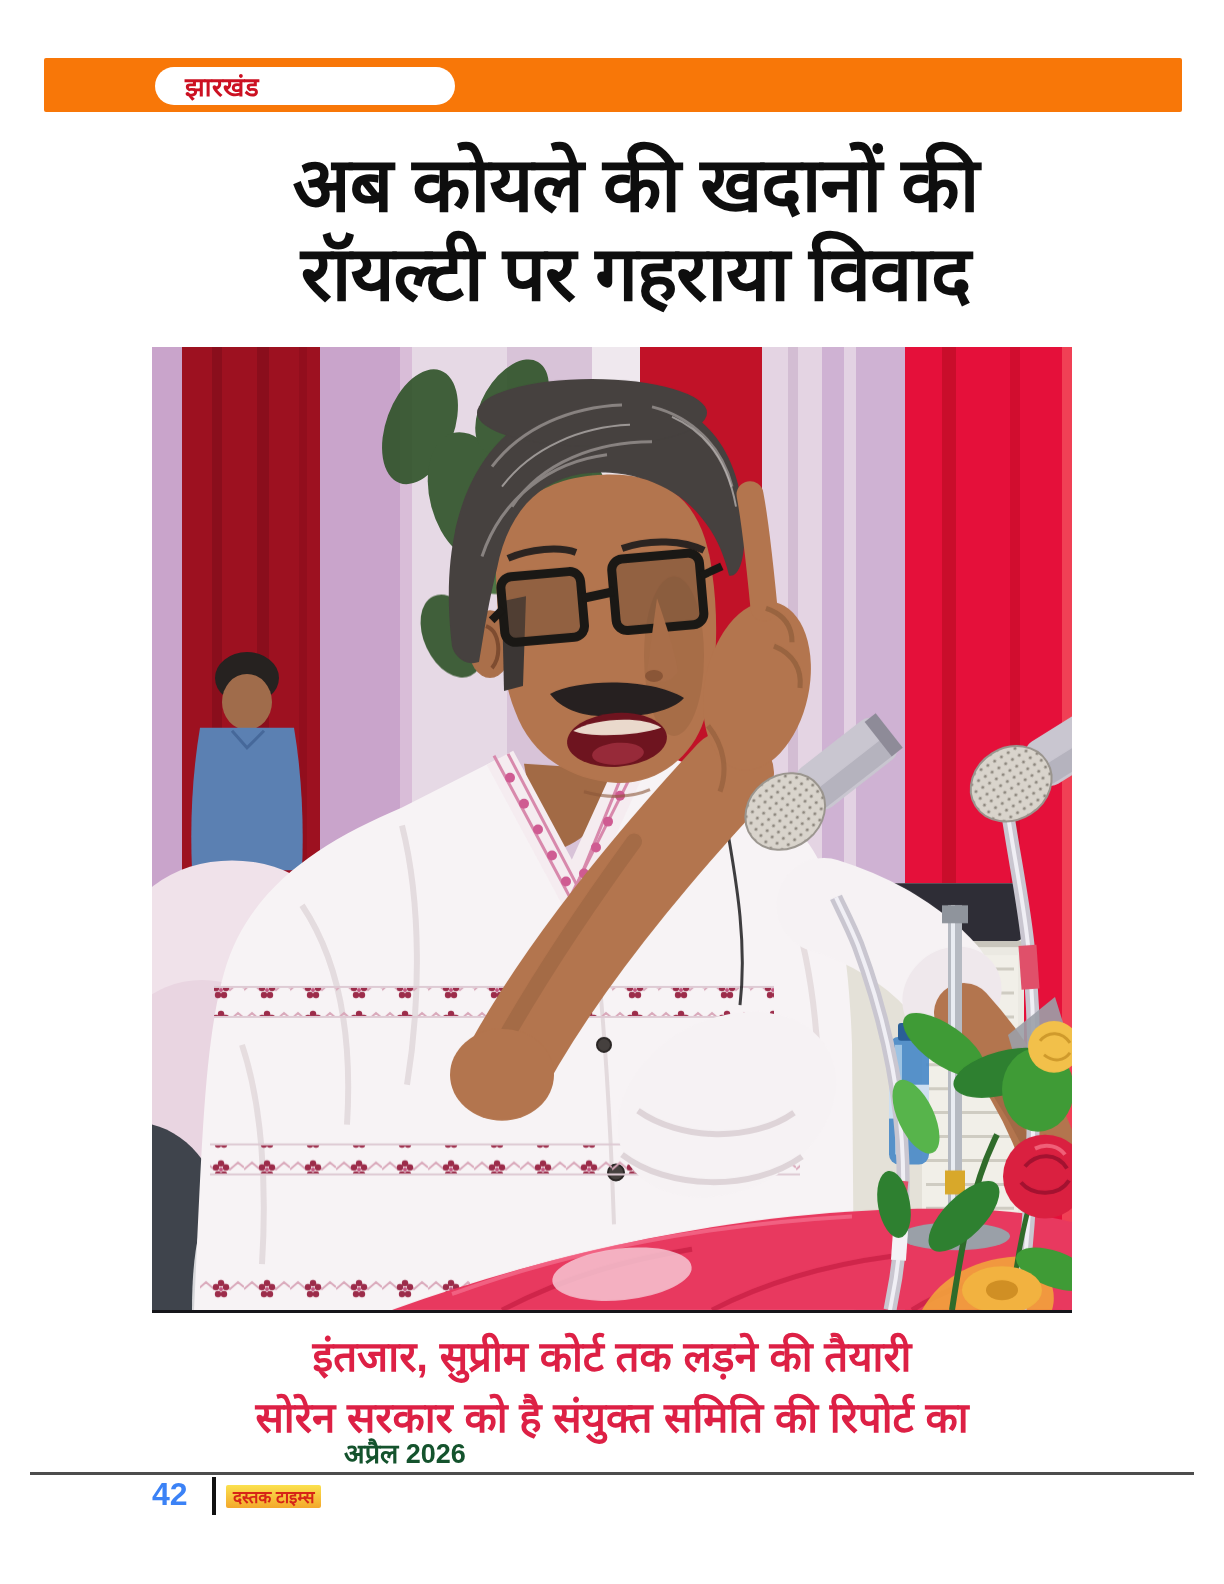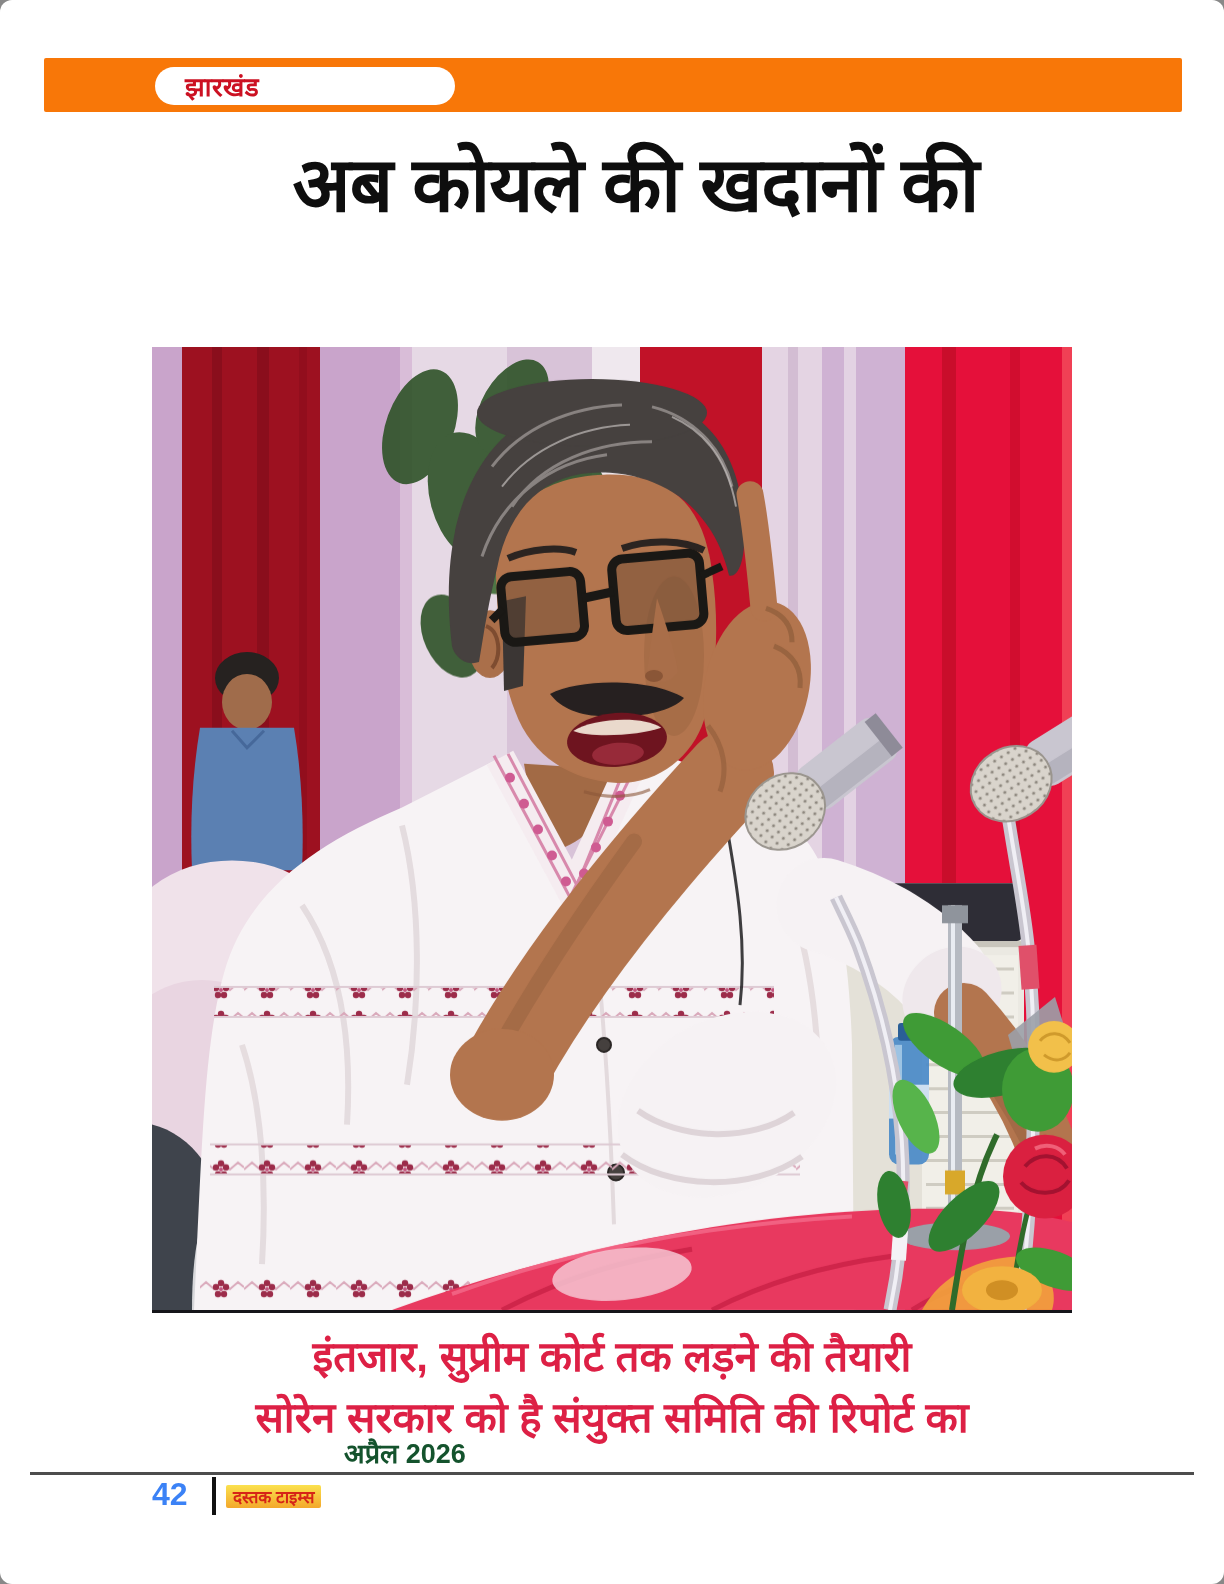--- a/index.html
+++ b/index.html
@@ -3,21 +3,21 @@
 <meta charset="utf-8">
 <style>
   :root{
     --page-bg:#ffffff; --header-bar:#f87708; --tag-text:#cc1122;
     --headline-text:#0e0e0e; --subheadline-text:#dd2045;
     --footer-rule:#4d4d4d; --logo-bg:#f7c52e; --logo-text:#d62517;
   }
   *{margin:0;padding:0;box-sizing:border-box;}
   html,body{background:#888;}
   body{font-family:"Liberation Sans","DejaVu Sans",sans-serif;}
-  .page{position:relative;width:1224px;height:1584px;background:var(--page-bg);margin:0 auto;overflow:hidden;border-radius:12px;}
+  .page{position:relative;width:1224px;height:1584px;background:var(--page-bg);margin:0 auto;overflow:hidden;}
 
   .tag-bar{position:absolute;left:44px;top:58px;width:1138px;height:54px;background:var(--header-bar);border-radius:2px;}
   .tag-pill{position:absolute;left:111px;top:9px;width:300px;height:38px;background:#ffffff;border-radius:20px;display:flex;align-items:center;}
   .tag-label{padding-left:30px;font-size:26px;font-weight:800;color:var(--tag-text);letter-spacing:.5px;}
 
   .headline{position:absolute;left:0;top:140px;width:100%;text-align:center;color:var(--headline-text);font-weight:800;font-size:76px;line-height:89px;letter-spacing:-1px;padding-left:47px;}
 
   .photo{position:absolute;left:152px;top:347px;width:920px;height:966px;border-bottom:3px solid #15151a;background:#e9dce8;}
   .photo svg{display:block;width:100%;height:100%;}
 
@@ -35,20 +35,21 @@
 <div class="page">
 
   <div class="tag-bar">
     <div class="tag-pill">
       <span class="tag-label">झारखंड</span>
     </div>
   </div>
 
   <div class="headline">
     <div>अब कोयले की खदानों की</div>
+    <div>रॉयल्टी पर गहराया विवाद</div>
   </div>
 
   <figure class="photo">
     <svg viewBox="0 0 920 966" preserveAspectRatio="none">
       <defs>
         <pattern id="emb" width="46" height="30" patternUnits="userSpaceOnUse">
           <path d="M0,15 L8,8 L16,15 L24,8 L32,15 L40,8 L46,13" stroke="#d9a8ba" fill="none" stroke-width="2"></path>
           <circle cx="23" cy="9" r="3.2" fill="#9c2c4a"></circle>
             <circle cx="18" cy="13" r="3.2" fill="#9c2c4a"></circle>
           <circle cx="28" cy="13" r="3.2" fill="#9c2c4a"></circle>

